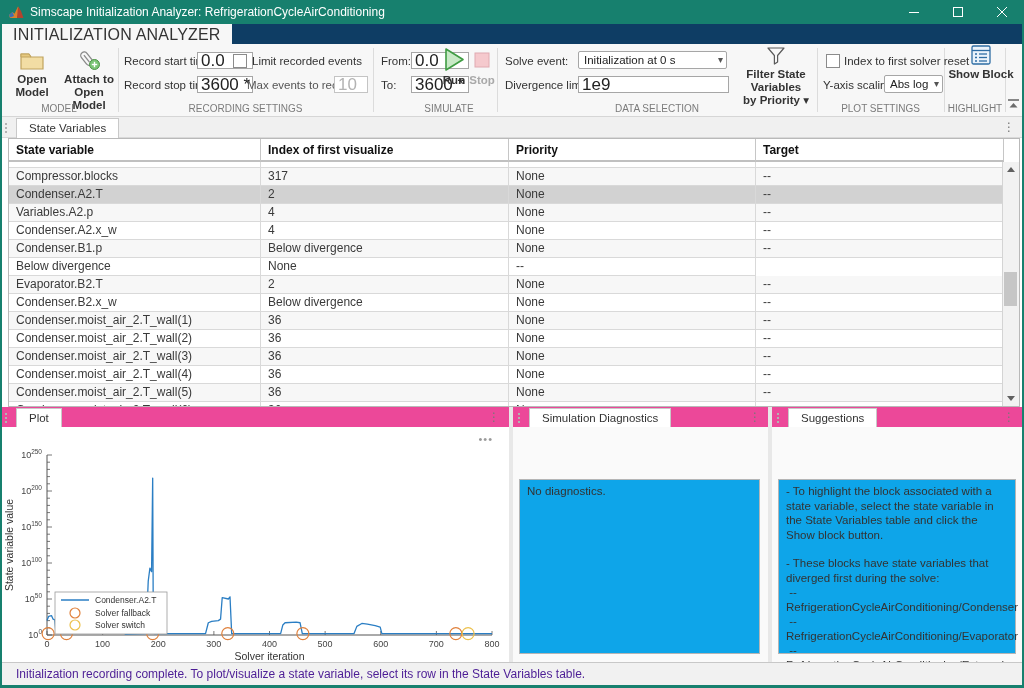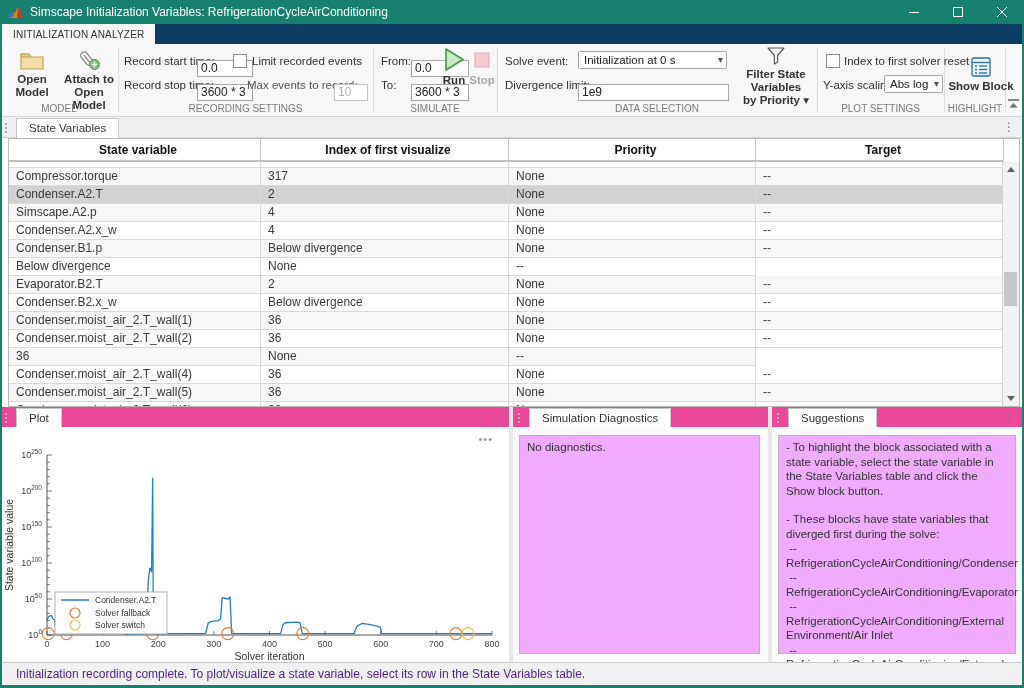--- a/index.html
+++ b/index.html
@@ -10,87 +10,87 @@
   
   #frame{position:absolute;inset:0;border:2px solid #17806e;border-top:none;border-bottom:3px solid #17806e;pointer-events:none;z-index:60;}
   
   #titlebar{left:0;top:0;width:1024px;height:24px;background:#17806e;color:#fff;z-index:40;}
   #titlebar .title{position:absolute;left:30px;top:0;line-height:24px;font-size:12px;}
   .winbtn{position:absolute;top:0;width:44px;height:24px;display:flex;align-items:center;justify-content:center;}
   .winbtn svg{display:block;}
   
   #tabstrip{left:0;top:24px;width:1024px;height:20px;background:#0e3d64;}
   #ribbontab{position:absolute;left:2px;top:0;height:20px;background:#f7f7f7;color:#333;
-     font-size:10px;line-height:21px;padding:0 11px;letter-spacing:.2px;}
+     font-size:16px;line-height:21px;padding:0 11px;letter-spacing:.2px;}
   
   #toolbar{left:0;top:44px;width:1024px;height:72px;background:#f7f7f7;border-bottom:1px solid #d6d6d6;font-size:11.5px;color:#333;}
   .tdivider{position:absolute;top:4px;bottom:4px;width:1px;background:#dcdcdc;}
   .seclabel{position:absolute;bottom:2px;font-size:10px;color:#7b7b7b;text-align:center;}
   .tlabel{position:absolute;line-height:16px;white-space:nowrap;}
-  .tinput{position:absolute;height:15px;border:1px solid #a6a6a6;background:#fff;font-size:12px;
-          line-height:15px;padding:0 3px;color:#222;white-space:nowrap;overflow:hidden;margin-top:8px;}
+  .tinput{position:absolute;height:15px;border:1px solid #a6a6a6;background:#fff;font-size:17px;
+          line-height:15px;padding:0 3px;color:#222;white-space:nowrap;overflow:hidden;}
   .tinput.disabled{color:#b3b3b3;border-color:#c4c4c4;}
   .checkbox{position:absolute;width:12px;height:12px;border:1px solid #8b8b8b;background:#fff;}
   .dropdown{position:absolute;height:16px;border:1px solid #a6a6a6;background:#fff;font-size:11.5px;
             line-height:16px;padding:0 14px 0 5px;color:#222;white-space:nowrap;border-radius:2px;}
   .dropdown::after{content:"▾";position:absolute;right:3px;top:0;color:#555;font-size:10px;}
   .tbtn{position:absolute;text-align:center;color:#333;font-weight:bold;}
   .tbtn .lbl{font-size:11.5px;line-height:13px;}
   .graytxt{color:#a9a9a9;}
   
   #sv-strip{left:0;top:117px;width:1024px;height:20px;background:#f0f0f0;border-bottom:1px solid #d9d9d9;}
   .ptab{position:absolute;top:1px;height:19px;background:#fff;border:1px solid #c9c9c9;border-bottom:none;
         font-size:11.5px;color:#333;line-height:19px;padding:0 12px;}
   .handle{position:absolute;top:5px;width:4px;height:11px;
      background-image:radial-gradient(#b3b3b3 1px, transparent 1.2px);background-size:4px 4px;}
   .panelmenu{position:absolute;top:2px;width:14px;height:16px;color:#777;font-size:12px;text-align:center;line-height:16px;}
   .panelmenu::before{content:"⋮";}
   #table-wrap{left:8px;top:138px;width:1012px;height:269px;border:1px solid #b9b9b9;background:#fff;overflow:hidden;box-sizing:border-box;}
   .trow{display:grid;grid-template-columns:252px 248px 247px auto;width:995px;height:18px;box-sizing:border-box;}
   .trow .cell{font-size:12px;line-height:17px;padding:0 0 0 7px;border-right:1px solid #d9d9d9;border-bottom:1px solid #d9d9d9;
       color:#3a3a3a;white-space:nowrap;overflow:hidden;box-sizing:border-box;}
-  .trow.header{height:23px;text-align:center;}
+  .trow.header{height:23px;}
   .trow.header .cell{font-weight:bold;color:#111;line-height:22px;border-bottom:2px solid #c0c0c0;border-right:1px solid #c6c6c6;background:#fff;}
   .trow.sliver{height:6px;}
   .trow.odd .cell{background:#f7f7f7;}
   .trow.selected .cell{background:#d2d2d2;}
   #sv-scroll{position:absolute;right:0;top:23px;bottom:0;width:16px;background:#f2f2f2;border-left:1px solid #d4d4d4;}
   .sarrow{position:absolute;left:4px;width:0;height:0;border-left:4px solid transparent;border-right:4px solid transparent;}
   .sarrow.up{top:5px;border-bottom:5px solid #606060;}
   .sarrow.down{bottom:5px;border-top:5px solid #606060;}
   #sv-thumb{position:absolute;left:1px;top:110px;width:13px;height:34px;background:#c6c6c6;}
   
   .bstrip{position:absolute;top:407px;height:20px;background:#ec4899;border-bottom:1px solid #d9d9d9;}
   .bcontent{position:absolute;top:427px;bottom:26px;background:#fff;}
   .splitter{position:absolute;top:407px;bottom:26px;background:#e8e8e8;}
   #plot-region{position:absolute;left:0;top:427px;width:509px;bottom:26px;background:#fff;}
   #plot-svg{position:absolute;left:2px;top:3px;}
   #plot-dots{position:absolute;right:16px;top:6px;color:#9a9a9a;font-size:11px;letter-spacing:1px;}
-  .innerbox{position:absolute;border:1px solid #b5b5b5;background:#f0abfc;font-size:11.5px;color:#333;
-            padding:4px 7px;box-sizing:border-box;line-height:14.5px;}
+  .innerbox{position:absolute;border:1px solid #b5b5b5;background:#0ea5e9;font-size:11.5px;color:#333;
+            padding:4px 7px;box-sizing:border-box;line-height:14.5px;margin-top:44px;}
   #sugg-box div{white-space:pre-wrap;}
   #sugg-box div.blank{height:14px;}
   
   #statusbar{left:0;top:662px;width:1024px;height:23px;background:#f1f1f1;border-top:1px solid #c8c8c8;
              font-size:12px;color:#4c1d95;line-height:22px;padding-left:16px;box-sizing:border-box;}
   
   .collapse-icon{position:absolute;left:1007px;top:54px;width:13px;height:11px;}
 </style>
 </head>
 <body>
 
 <div id="frame"></div>
 
 <div id="titlebar" class="abs">
   <svg class="abs" style="left:9px;top:5px" width="15" height="15" viewBox="0 0 15 15">
     <polygon points="0,10 3.5,7 5.5,8.8 9,1.5 11,5 8,13 1,13" fill="#d9822b"></polygon>
     <polygon points="9,1.5 12,6 14.5,13 8,13" fill="#b3432e"></polygon>
     <polygon points="0,10 3.5,7 5,11 1.5,12.5" fill="#3b6fb5"></polygon>
   </svg>
-  <span class="title">Simscape Initialization Variables: RefrigerationCycleAirConditioning</span>
+  <span class="title">Simscape Initialization Analyzer: RefrigerationCycleAirConditioning</span>
   <div class="winbtn" style="right:88px">
     <svg width="10" height="10">
         <line x1="0" y1="5.5" x2="10" y2="5.5" stroke="#fff" stroke-width="1"></line>
       </svg>
   </div>
   <div class="winbtn" style="right:44px">
     <svg width="10" height="10">
         <rect x="0.5" y="0.5" width="9" height="9" fill="none" stroke="#fff" stroke-width="1"></rect>
       </svg>
   </div>
@@ -175,21 +175,21 @@
     <div class="lbl">by Priority ▾</div>
   </div>
 
   <div class="checkbox" style="left:826px;top:10px"></div>
   <div class="tlabel" style="left:844px;top:9px">Index to first solver reset</div>
   <div class="tlabel" style="left:823px;top:33px">Y-axis scaling:</div>
   <div class="dropdown" style="left:884px;top:31px;width:38px">
     <span>Abs log</span>
   </div>
 
-  <div class="tbtn" style="left:946px;top:12px;width:70px">
+  <div class="tbtn" style="left:946px;top:0;width:70px">
     <svg width="24" height="22" viewBox="0 0 24 22">
       <rect x="3" y="2" width="18" height="18" rx="1.5" fill="#eaf3fb" stroke="#2e6da4" stroke-width="1.3"></rect>
       <line x1="3" y1="6.5" x2="21" y2="6.5" stroke="#2e6da4" stroke-width="1.3"></line>
       <line x1="6" y1="10" x2="8" y2="10" stroke="#2e6da4" stroke-width="1.3"></line>
       <line x1="10" y1="10" x2="18" y2="10" stroke="#2e6da4" stroke-width="1.3"></line>
       <line x1="6" y1="13.5" x2="8" y2="13.5" stroke="#2e6da4" stroke-width="1.3"></line>
       <line x1="10" y1="13.5" x2="18" y2="13.5" stroke="#2e6da4" stroke-width="1.3"></line>
       <line x1="6" y1="17" x2="8" y2="17" stroke="#2e6da4" stroke-width="1.3"></line>
       <line x1="10" y1="17" x2="18" y2="17" stroke="#2e6da4" stroke-width="1.3"></line>
     </svg>
@@ -198,21 +198,21 @@
 
   <div class="collapse-icon">
     <svg width="13" height="11">
         <line x1="1" y1="2" x2="12" y2="2" stroke="#6b6b6b" stroke-width="1.6"></line>
         <polygon points="2.5,9.5 6.5,5 10.5,9.5" fill="#6b6b6b"></polygon>
       </svg>
   </div>
 
   <div class="seclabel" style="left:0;width:118px">MODEL</div>
   <div class="seclabel" style="left:118px;width:255px">RECORDING SETTINGS</div>
-  <div class="seclabel" style="left:373px;width:124px">SIMULATE</div>
+  <div class="seclabel" style="left:387px;width:124px">SIMULATE</div>
   <div class="seclabel" style="left:497px;width:320px">DATA SELECTION</div>
   <div class="seclabel" style="left:817px;width:127px">PLOT SETTINGS</div>
   <div class="seclabel" style="left:944px;width:62px">HIGHLIGHT</div>
 </div>
 
 <div id="sv-strip" class="abs">
   <div class="handle" style="left:4px"></div>
   <div class="ptab" style="left:16px">State Variables</div>
   <div class="panelmenu" style="right:8px"></div>
 </div>
@@ -225,33 +225,33 @@
     <div class="cell">Target</div>
   </div>
   <div class="trow sliver">
     <div class="cell"></div>
       <div class="cell"></div>
     <div class="cell"></div>
       <div class="cell"></div>
   </div>
   <div id="table-body">
       <div class="trow odd">
-        <div class="cell">Compressor.torque</div>
+        <div class="cell">Compressor.blocks</div>
         <div class="cell">317</div>
         <div class="cell">None</div>
         <div class="cell">--</div>
       </div>
       <div class="trow selected">
         <div class="cell">Condenser.A2.T</div>
         <div class="cell">2</div>
         <div class="cell">None</div>
         <div class="cell">--</div>
       </div>
       <div class="trow odd">
-        <div class="cell">Simscape.A2.p</div>
+        <div class="cell">Variables.A2.p</div>
         <div class="cell">4</div>
         <div class="cell">None</div>
         <div class="cell">--</div>
       </div>
       <div class="trow even">
         <div class="cell">Condenser.A2.x_w</div>
         <div class="cell">4</div>
         <div class="cell">None</div>
         <div class="cell">--</div>
       </div>
@@ -284,20 +284,21 @@
         <div class="cell">None</div>
         <div class="cell">--</div>
       </div>
       <div class="trow even">
         <div class="cell">Condenser.moist_air_2.T_wall(2)</div>
         <div class="cell">36</div>
         <div class="cell">None</div>
         <div class="cell">--</div>
       </div>
       <div class="trow odd">
+        <div class="cell">Condenser.moist_air_2.T_wall(3)</div>
         <div class="cell">36</div>
         <div class="cell">None</div>
         <div class="cell">--</div>
       </div>
       <div class="trow even">
         <div class="cell">Condenser.moist_air_2.T_wall(4)</div>
         <div class="cell">36</div>
         <div class="cell">None</div>
         <div class="cell">--</div>
       </div>

